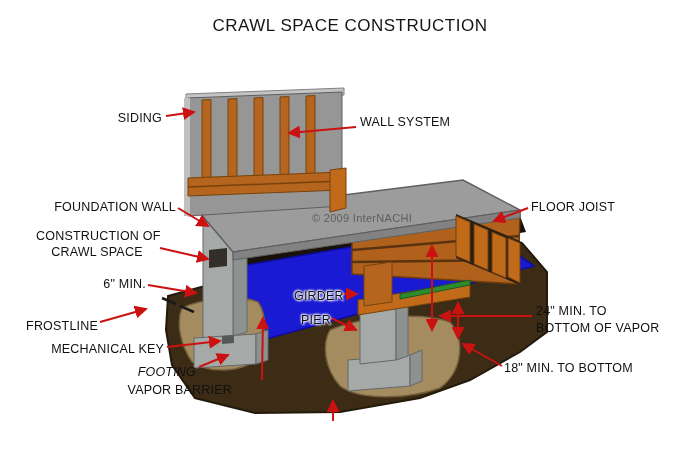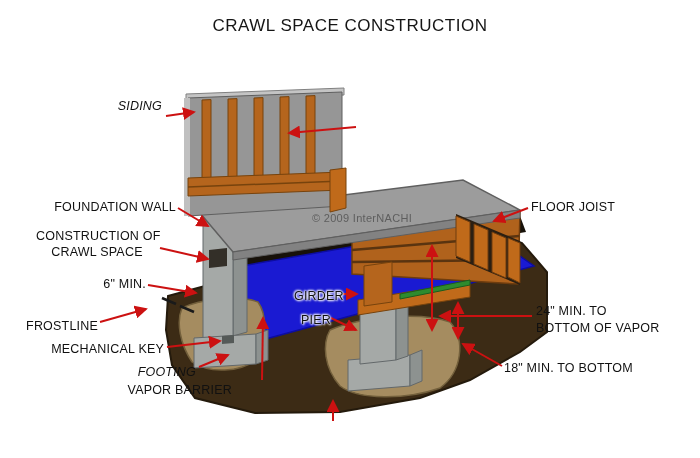--- a/index.html
+++ b/index.html
@@ -126,21 +126,22 @@
       <line x1="331" y1="318" x2="356" y2="330" marker-end="url(#ah)"></line>
       <line x1="528" y1="208" x2="494" y2="221" marker-end="url(#ah)"></line>
       <line x1="532" y1="316" x2="440" y2="316" marker-end="url(#ah)"></line>
       <line x1="502" y1="366" x2="463" y2="344" marker-end="url(#ah)"></line>
       <line x1="333" y1="421" x2="333" y2="401" marker-end="url(#ah)"></line>
       <line x1="432" y1="246" x2="432" y2="330" marker-start="url(#ah)" marker-end="url(#ah)"></line>
       <line x1="458" y1="303" x2="458" y2="338" marker-start="url(#ah)" marker-end="url(#ah)"></line>
     </g>
   </svg>
 
-  <div class="lbl r" style="left:98px;top:98px;width:64px;font-style:italic;">SIDING</div>
+  <div class="lbl r" style="left:98px;top:110px;width:64px;">SIDING</div>
+  <div class="lbl" style="left:360px;top:114px;">WALL SYSTEM</div>
   <div class="lbl r" style="left:30px;top:199px;width:146px;">FOUNDATION WALL</div>
   <div class="lbl c" style="left:36px;top:228px;width:122px;">
     <span>CONSTRUCTION OF</span>
     <span>CRAWL SPACE</span>
   </div>
   <div class="lbl r" style="left:78px;top:276px;width:68px;">6" MIN.</div>
   <div class="lbl r" style="left:18px;top:318px;width:80px;">FROSTLINE</div>
   <div class="lbl r" style="left:28px;top:341px;width:136px;">MECHANICAL KEY</div>
   <div class="lbl r" style="left:116px;top:364px;width:80px;font-style:italic;">FOOTING</div>
   <div class="lbl r" style="left:98px;top:382px;width:134px;">VAPOR BARRIER</div>

